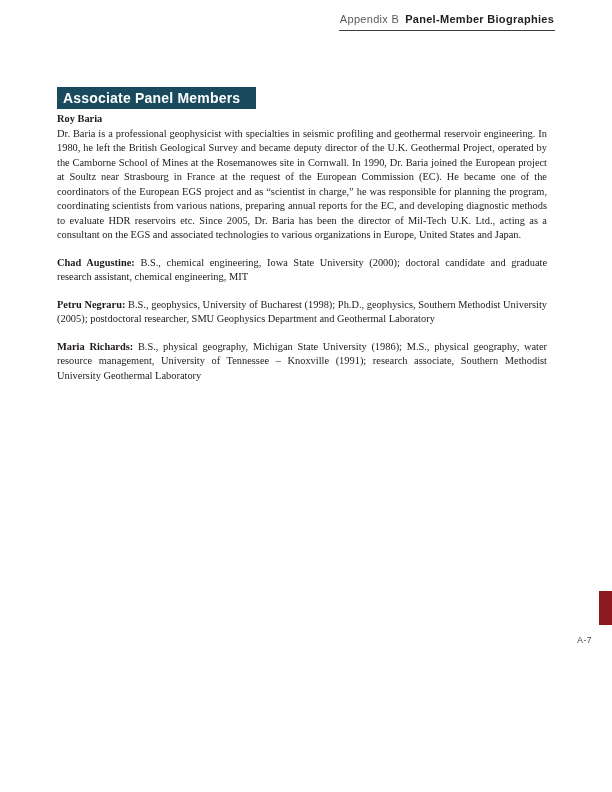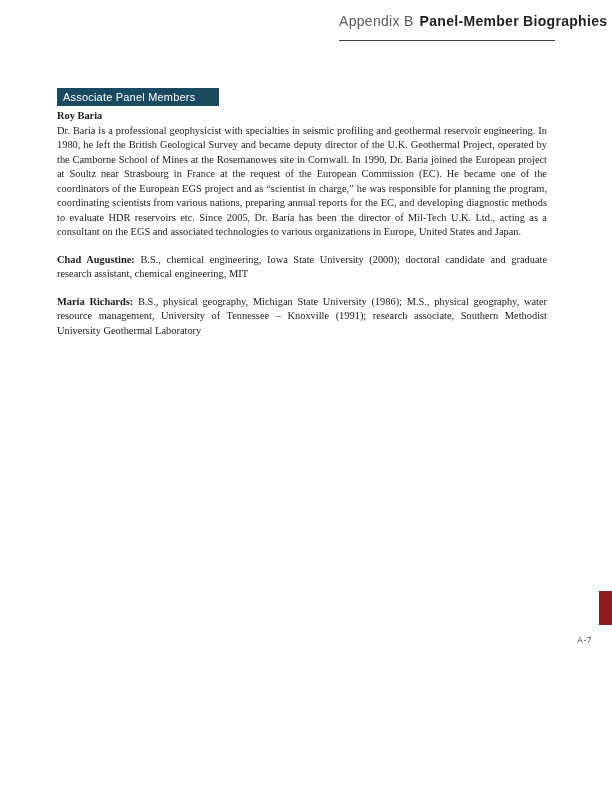--- a/index.html
+++ b/index.html
@@ -15,45 +15,45 @@
     overflow: hidden;
   }
 
   .running-header {
     position: absolute;
     top: 13px;
     right: 57px;
     width: 216px;
     text-align: center;
     font-family: "Liberation Sans", "DejaVu Sans", sans-serif;
-    font-size: 14px;
+    font-size: 11px;
     letter-spacing: 0.3px;
-    padding-bottom: 11px;
+    padding-bottom: 5px;
     border-bottom: 0.8px solid #3c3c3c;
     white-space: nowrap;
   }
   .running-header .appendix { color: #5a5a5a; font-weight: normal; margin-right: 6px; }
   .running-header .rh-title { color: #1f1f1f; font-weight: bold; }
 
   .content {
     position: absolute;
     left: 57px;
     top: 87px;
     width: 498px;
   }
 
   .badge {
     display: inline-block;
     background: var(--badge_bg, #1a4a5e);
     color: #ffffff;
     font-family: "Liberation Sans", "DejaVu Sans", sans-serif;
-    font-weight: normal;
-    font-size: 11px;
+    font-weight: bold;
+    font-size: 14px;
     letter-spacing: 0.2px;
-    padding: 3px 24px 3px 6px;
+    padding: 3px 16px 3px 6px;
     margin-bottom: 3px;
   }
 
   .bio-name {
     font-weight: bold;
     font-size: 10.4px;
     line-height: 14.5px;
   }
 
   p.bio {
@@ -96,20 +96,21 @@
 
     <div class="badge">Associate Panel Members</div>
 
     <div class="bio-name">Roy Baria</div>
 
     <p class="bio">Dr. Baria is a professional geophysicist with specialties in seismic profiling and geothermal reservoir engineering. In 1980, he left the British Geological Survey and became deputy director of the U.K. Geothermal Project, operated by the Camborne School of Mines at the Rosemanowes site in Cornwall. In 1990, Dr. Baria joined the European project at Soultz near Strasbourg in France at the request of the European Commission (EC). He became one of the coordinators of the European EGS project and as “scientist in charge,” he was responsible for planning the program, coordinating scientists from various nations, preparing annual reports for the EC, and developing diagnostic methods to evaluate HDR reservoirs etc. Since 2005, Dr. Baria has been the director of Mil-Tech U.K. Ltd., acting as a consultant on the EGS and associated technologies to various organizations in Europe, United States and Japan.</p>
 
     <p class="bio"><b>Chad Augustine:</b><span> B.S., chemical engineering, Iowa State University (2000); doctoral candidate and graduate research assistant, chemical engineering, MIT</span></p>
 
 
+    <p class="bio"><b>Petru Negraru:</b><span> B.S., geophysics, University of Bucharest (1998); Ph.D., geophysics, Southern Methodist University (2005); postdoctoral researcher, SMU Geophysics Department and Geothermal Laboratory</span></p>
 
     <p class="bio"><b>Maria Richards:</b><span> B.S., physical geography, Michigan State University (1986); M.S., physical geography, water resource management, University of Tennessee – Knoxville (1991); research associate, Southern Methodist University Geothermal Laboratory</span></p>
 
   </div>
 
   <div class="edge-tab"></div>
 
   <div class="page-num">A-7</div>
 
 </div>

